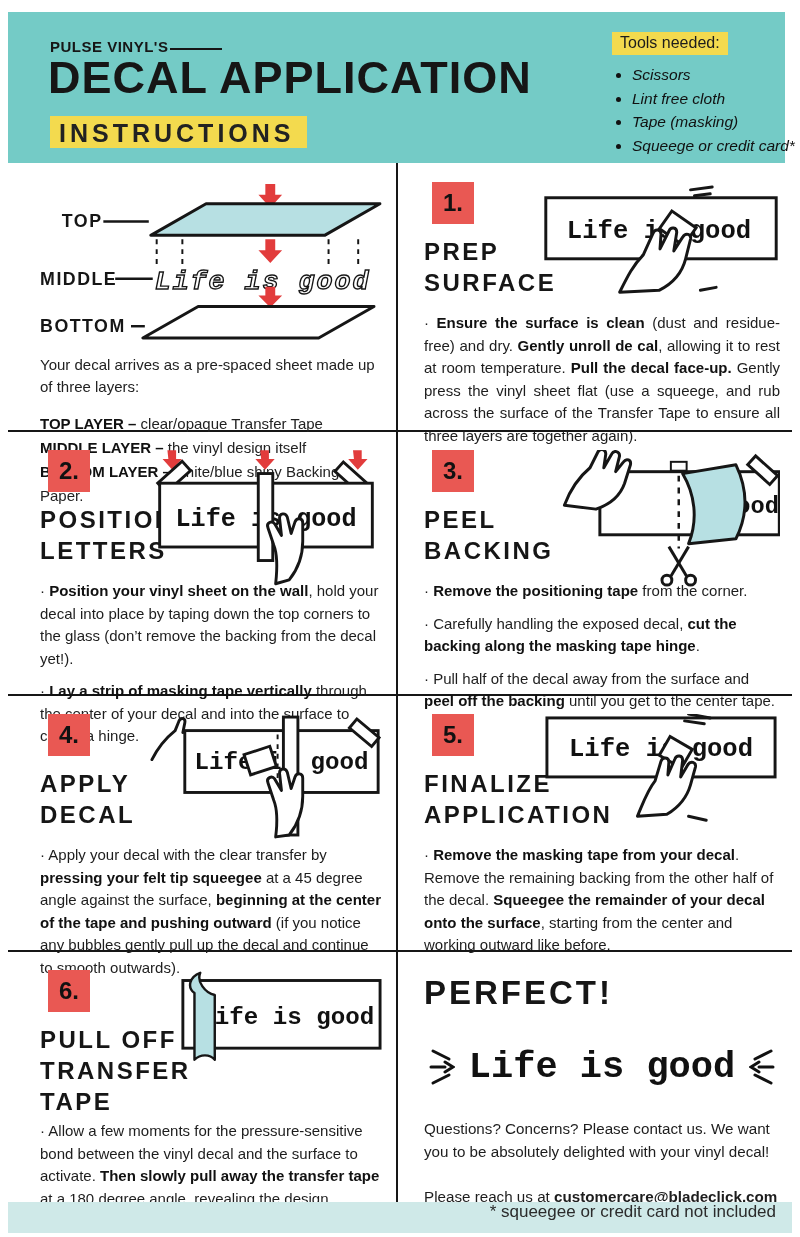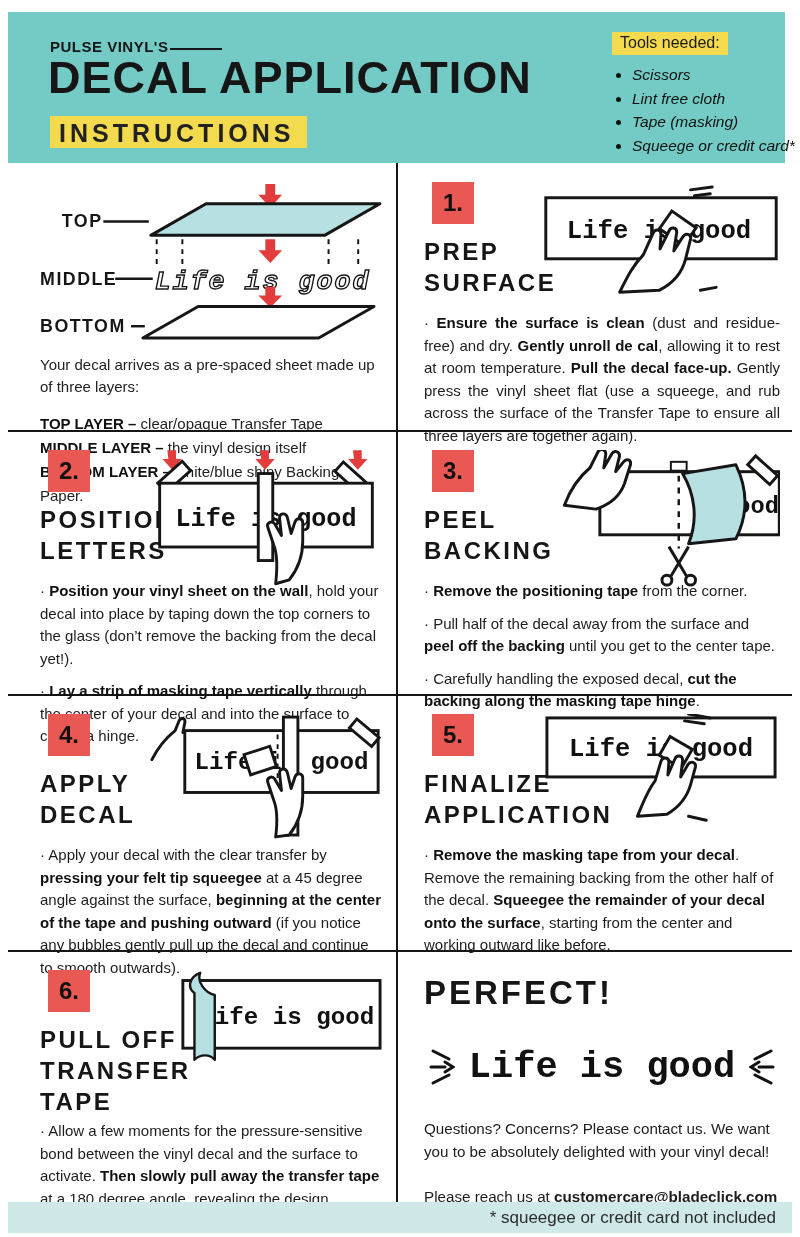--- a/index.html
+++ b/index.html
@@ -46,21 +46,21 @@
   .diag-label{font-family:"Liberation Sans",sans-serif;font-weight:700;font-size:18px;letter-spacing:1.5px;fill:var(--ink);}
   .decal-font{font-family:"Liberation Mono","DejaVu Sans Mono",monospace;font-weight:700;}
   
   .perfect-title{margin:4px 0 0;font-size:33px;font-weight:800;letter-spacing:3px;color:var(--ink);}
   .perfect-decal{display:flex;align-items:center;justify-content:center;gap:14px;margin-top:34px;}
   .perfect-decal .txt{font-family:"Liberation Mono","DejaVu Sans Mono",monospace;font-weight:700;font-size:37px;color:#111;}
   .perfect-paras p{margin:0 0 22px;font-size:15.2px;line-height:1.5;color:#1d1d1d;}
   .perfect-paras{margin-top:30px;}
   
   .footer-strip{position:absolute;left:8px;right:8px;top:1202px;height:31px;background:var(--pale);
-                display:flex;align-items:center;justify-content:flex-end;padding-right:16px;
+                display:flex;align-items:flex-start;justify-content:flex-end;padding-right:16px;
                 font-size:17px;color:#2b2b2b;}
   svg{display:block;}
 </style>
 </head>
 <body>
 
 <div class="sheet">
 
   <div class="header">
     <div class="brand"><span>PULSE VINYL'S</span><span class="brand-line"></span></div>
@@ -174,22 +174,22 @@
         <g stroke="#161616" stroke-width="3" fill="#fff">
           <line x1="128" y1="98" x2="146" y2="128"></line>
             <line x1="148" y1="98" x2="130" y2="128"></line>
           <circle cx="126" cy="132" r="5"></circle>
             <circle cx="150" cy="132" r="5"></circle>
         </g>
       </svg>
     </div>
     <div class="bullets">
         <p><span>· </span><b>Remove the positioning tape</b><span> from the corner.</span></p>
+        <p><span>· Carefully handling the exposed decal, </span><b>cut the backing along the masking tape hinge</b><span>.</span></p>
         <p><span>· Pull half of the decal away from the surface and </span><b>peel off the backing</b><span> until you get to the center tape.</span></p>
-        <p><span>· Carefully handling the exposed decal, </span><b>cut the backing along the masking tape hinge</b><span>.</span></p>
       </div>
   </div>
 
   <div class="cell left" style="left:8px;top:700px;width:388px;height:246px">
     <div class="step-top">
       <div class="step-num">4.</div>
       <h2 class="step-title">APPLY
 DECAL</h2>
       <svg class="art" width="232" height="126" viewBox="0 0 240 128">
         <rect x="36" y="16" width="200" height="64" fill="#fff" stroke="#161616" stroke-width="3"></rect>

